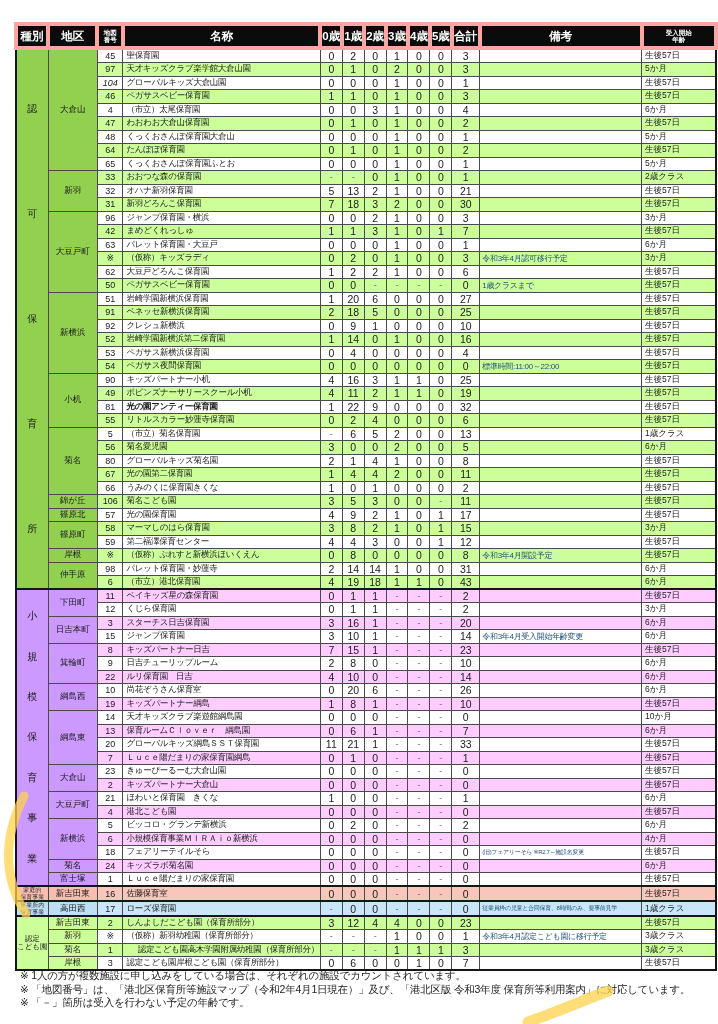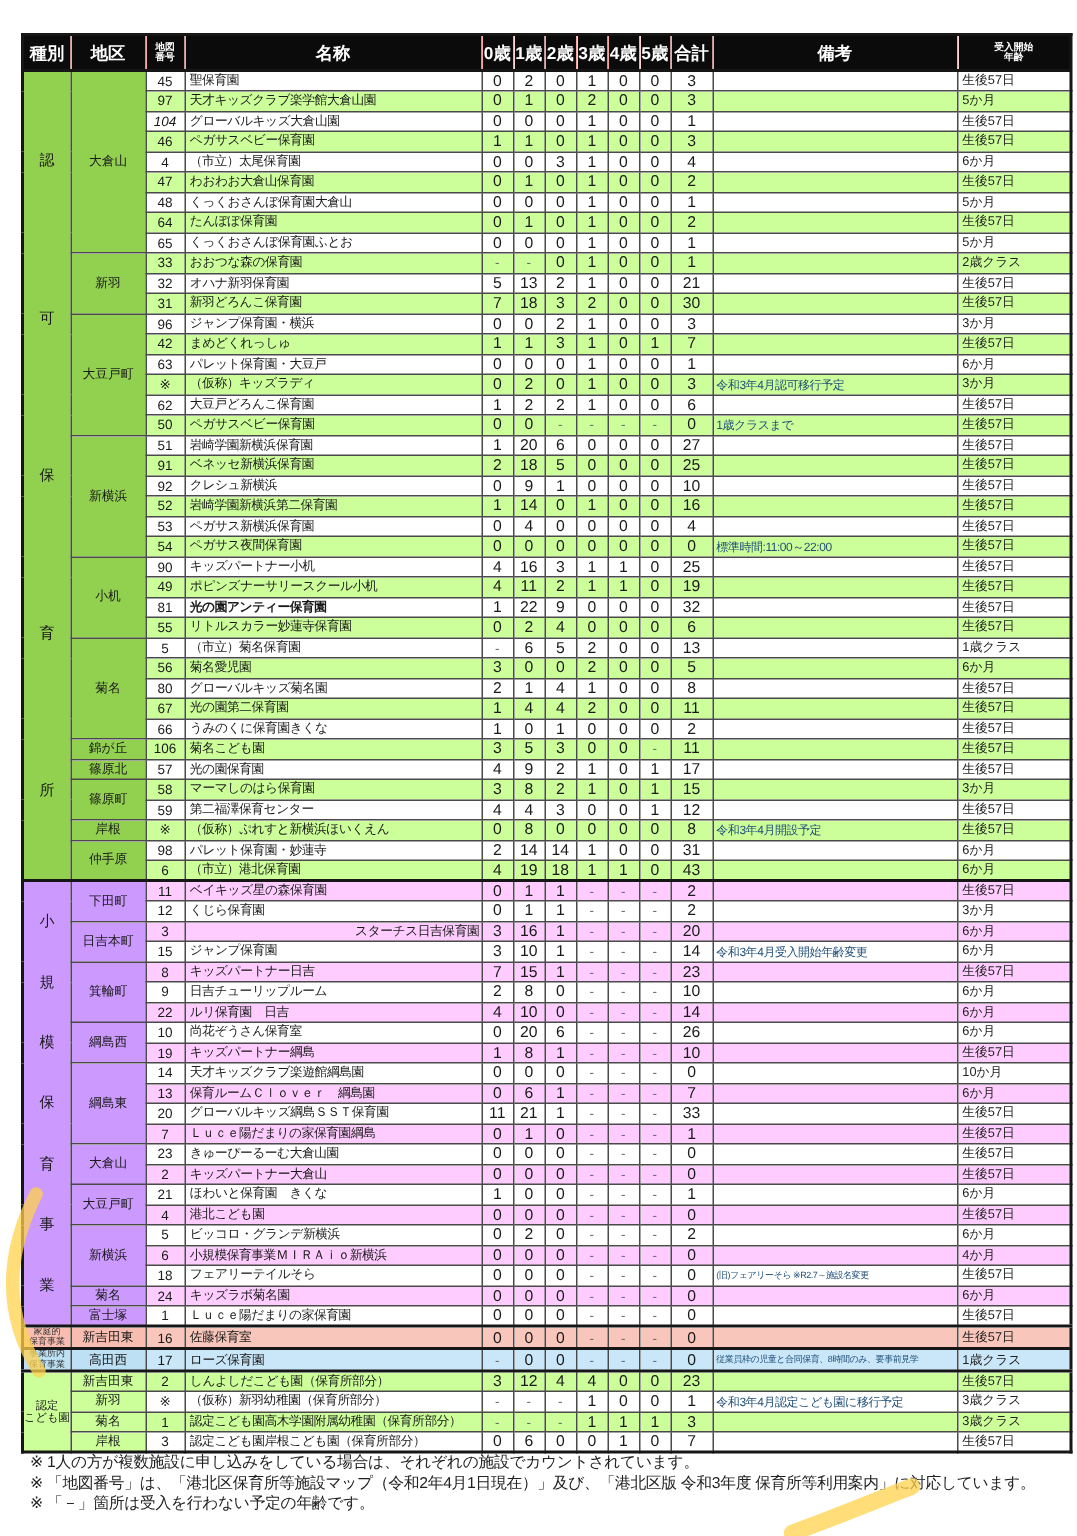--- a/index.html
+++ b/index.html
@@ -2,21 +2,21 @@
 <html><head>
 <meta charset="utf-8">
 <style>
   html,body{margin:0;padding:0;}
   .page{position:relative;width:718px;height:1024px;background:#ffffff;overflow:hidden;
         font-family:"Liberation Sans","DejaVu Sans",sans-serif;}
   .table-wrap{position:absolute;left:14px;top:22px;}
   table{border-collapse:collapse;table-layout:fixed;border:2px solid #161616;}
   th,td{overflow:hidden;white-space:nowrap;box-sizing:border-box;}
   thead th{background:#0b0b0b;color:#fff;font-weight:bold;height:24px;font-size:11.5px;
-           padding:0;border:1px solid #fca5a5;}
+           padding:0;border:4px solid #fca5a5;}
   thead th .tl{display:block;font-size:6.5px;line-height:7px;font-weight:bold;}
   tbody{border-top:2px solid #161616;}
   tbody td{height:13.5px;padding:0 1px;font-size:10px;color:#1a1a1a;border:1px solid #4a4a4a;}
   .no-cell{text-align:center;font-size:9px;}
   .name-cell{font-size:8.5px;padding-left:3px;letter-spacing:-0.3px;text-align:left;}
   .age-cell,.total-cell{text-align:center;font-size:10.5px;}
   .age-cell.dash{color:#6a6a6a;font-size:9px;}
   .remarks-cell{font-size:8px;color:#1F4E79;padding-left:2px;text-align:left;letter-spacing:-0.3px;}
   .remarks-cell.small{font-size:6px;}
   .accept-cell{font-size:8.5px;padding-left:3px;text-align:left;color:#222;}
@@ -653,21 +653,21 @@
             <td class="age-cell dash" style="background: rgb(255, 255, 255);">-</td>
             <td class="age-cell dash" style="background: rgb(255, 255, 255);">-</td>
             <td class="age-cell dash" style="background: rgb(255, 255, 255);">-</td>
             <td class="total-cell" style="background: rgb(255, 255, 255);">2</td>
             <td class="remarks-cell" style="background: rgb(255, 255, 255);"></td>
             <td class="accept-cell" style="background: rgb(255, 255, 255);">3か月</td>
           </tr>
           <tr>
             <td class="district-cell" rowspan="2" style="background: rgb(204, 153, 255);">日吉本町</td>
             <td class="no-cell" style="background: rgb(255, 204, 255);">3</td>
-            <td class="name-cell" style="background: rgb(255, 204, 255); text-align: right;">スターチス日吉保育園</td>
+            <td class="name-cell" style="background: rgb(255, 204, 255);">スターチス日吉保育園</td>
             <td class="age-cell" style="background: rgb(255, 204, 255);">3</td>
             <td class="age-cell" style="background: rgb(255, 204, 255);">16</td>
             <td class="age-cell" style="background: rgb(255, 204, 255);">1</td>
             <td class="age-cell dash" style="background: rgb(255, 204, 255);">-</td>
             <td class="age-cell dash" style="background: rgb(255, 204, 255);">-</td>
             <td class="age-cell dash" style="background: rgb(255, 204, 255);">-</td>
             <td class="total-cell" style="background: rgb(255, 204, 255);">20</td>
             <td class="remarks-cell" style="background: rgb(255, 204, 255);"></td>
             <td class="accept-cell" style="background: rgb(255, 204, 255);">6か月</td>
           </tr>
@@ -1002,21 +1002,21 @@
             <td class="age-cell" style="background: rgb(255, 255, 255);">1</td>
             <td class="age-cell" style="background: rgb(255, 255, 255);">0</td>
             <td class="age-cell" style="background: rgb(255, 255, 255);">0</td>
             <td class="total-cell" style="background: rgb(255, 255, 255);">1</td>
             <td class="remarks-cell" style="background: rgb(255, 255, 255);">令和3年4月認定こども園に移行予定</td>
             <td class="accept-cell" style="background: rgb(255, 255, 255);">3歳クラス</td>
           </tr>
           <tr>
             <td class="district-cell" rowspan="1" style="background: rgb(204, 255, 153);">菊名</td>
             <td class="no-cell" style="background: rgb(204, 255, 153);">1</td>
-            <td class="name-cell" style="background: rgb(204, 255, 153);">認定こども園高木学園附属幼稚園（保育所部分）</td>
+            <td class="name-cell" style="background: rgb(204, 255, 153); text-align: right;">認定こども園高木学園附属幼稚園（保育所部分）</td>
             <td class="age-cell dash" style="background: rgb(204, 255, 153);">-</td>
             <td class="age-cell dash" style="background: rgb(204, 255, 153);">-</td>
             <td class="age-cell dash" style="background: rgb(204, 255, 153);">-</td>
             <td class="age-cell" style="background: rgb(204, 255, 153);">1</td>
             <td class="age-cell" style="background: rgb(204, 255, 153);">1</td>
             <td class="age-cell" style="background: rgb(204, 255, 153);">1</td>
             <td class="total-cell" style="background: rgb(204, 255, 153);">3</td>
             <td class="remarks-cell" style="background: rgb(204, 255, 153);"></td>
             <td class="accept-cell" style="background: rgb(204, 255, 153);">3歳クラス</td>
           </tr>

